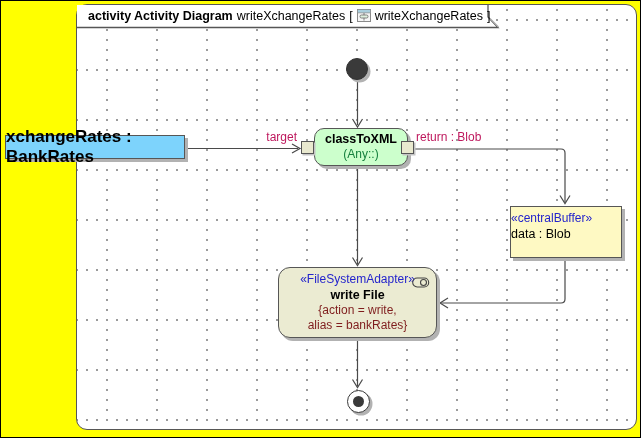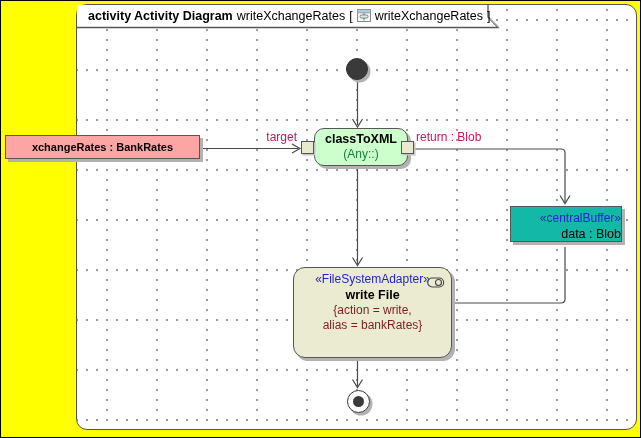--- a/index.html
+++ b/index.html
@@ -44,30 +44,30 @@
   #class-to-xml .behavior{font-size:12px; line-height:15px; color:#15803d;}
 
   .pin{position:absolute; width:13px; height:13px; box-sizing:border-box;
     background:#e9e9cf; border:1.2px solid #565656; box-shadow:1.5px 1.5px 0 #c4c4c4;}
   #pin-target{left:300px; top:140px;}
   #pin-return{left:400px; top:140px;}
   .pin-label{position:absolute; font-size:12px; color:#be185d; white-space:nowrap;}
   #label-target{left:236px; top:129px; width:60px; text-align:right;}
   #label-return{left:415px; top:129px;}
 
-  #xchange-rates{left:4px; top:134px; width:195px; height:24px; background:#fca5a5;
+  #xchange-rates{left:4px; top:134px; width:180px; height:24px; background:#7dd3fc;
     display:flex; align-items:center; justify-content:center;
-    font-size:11px; font-weight:bold; color:#000;}
+    font-size:17px; font-weight:bold; color:#000;}
 
-  #central-buffer{left:509px; top:205px; width:112px; height:36px; background:#14b8a6;
-    text-align:right; padding-top:3px;}
+  #central-buffer{left:509px; top:205px; width:112px; height:52px; background:#fef9c3;
+    text-align:left; padding-top:3px;}
   #central-buffer .stereo{font-size:12px; color:#2424cc; line-height:16px;}
   #central-buffer .name{font-size:12.5px; font-weight:normal; line-height:16px;}
 
-  #write-file{left:292px; top:266px; width:159px; height:91px; border-radius:12px;
+  #write-file{left:277px; top:266px; width:159px; height:71px; border-radius:12px;
     background:#ebebd2; text-align:center; padding-top:4px;}
   #write-file .stereo{font-size:12px; color:#2424cc; line-height:15px;}
   #write-file .name{font-size:12.5px; font-weight:bold; line-height:16px;}
   #write-file .tag{font-size:12px; line-height:15px; color:#7f1d1d;}
   #behavior-icon{position:absolute; right:6px; top:6px;}
 
   #final-node{left:346px; top:389px; width:23px; height:23px; border-radius:50%;
     background:#ffffff; border:1.6px solid #3a3a3a; box-shadow:2.5px 2.5px 0 #b2b2b2;}
   #final-node .dot{position:absolute; left:50%; top:50%; width:11px; height:11px;
     margin:-5.5px 0 0 -5.5px; border-radius:50%; background:#3a3a3a;}

